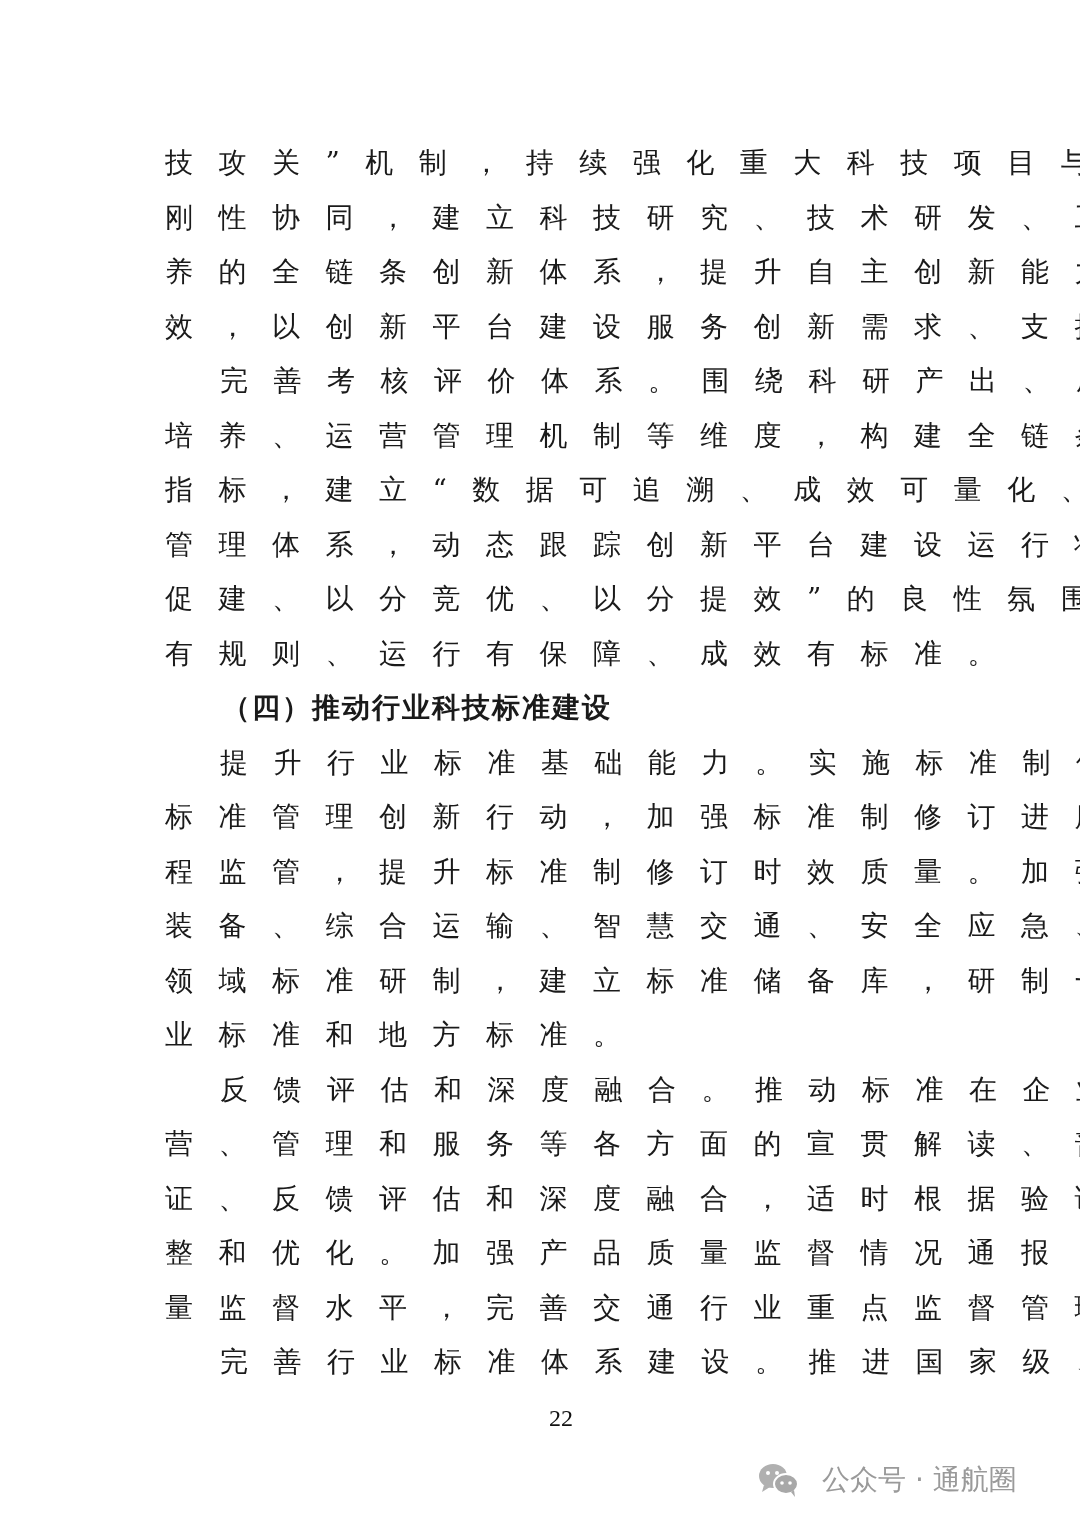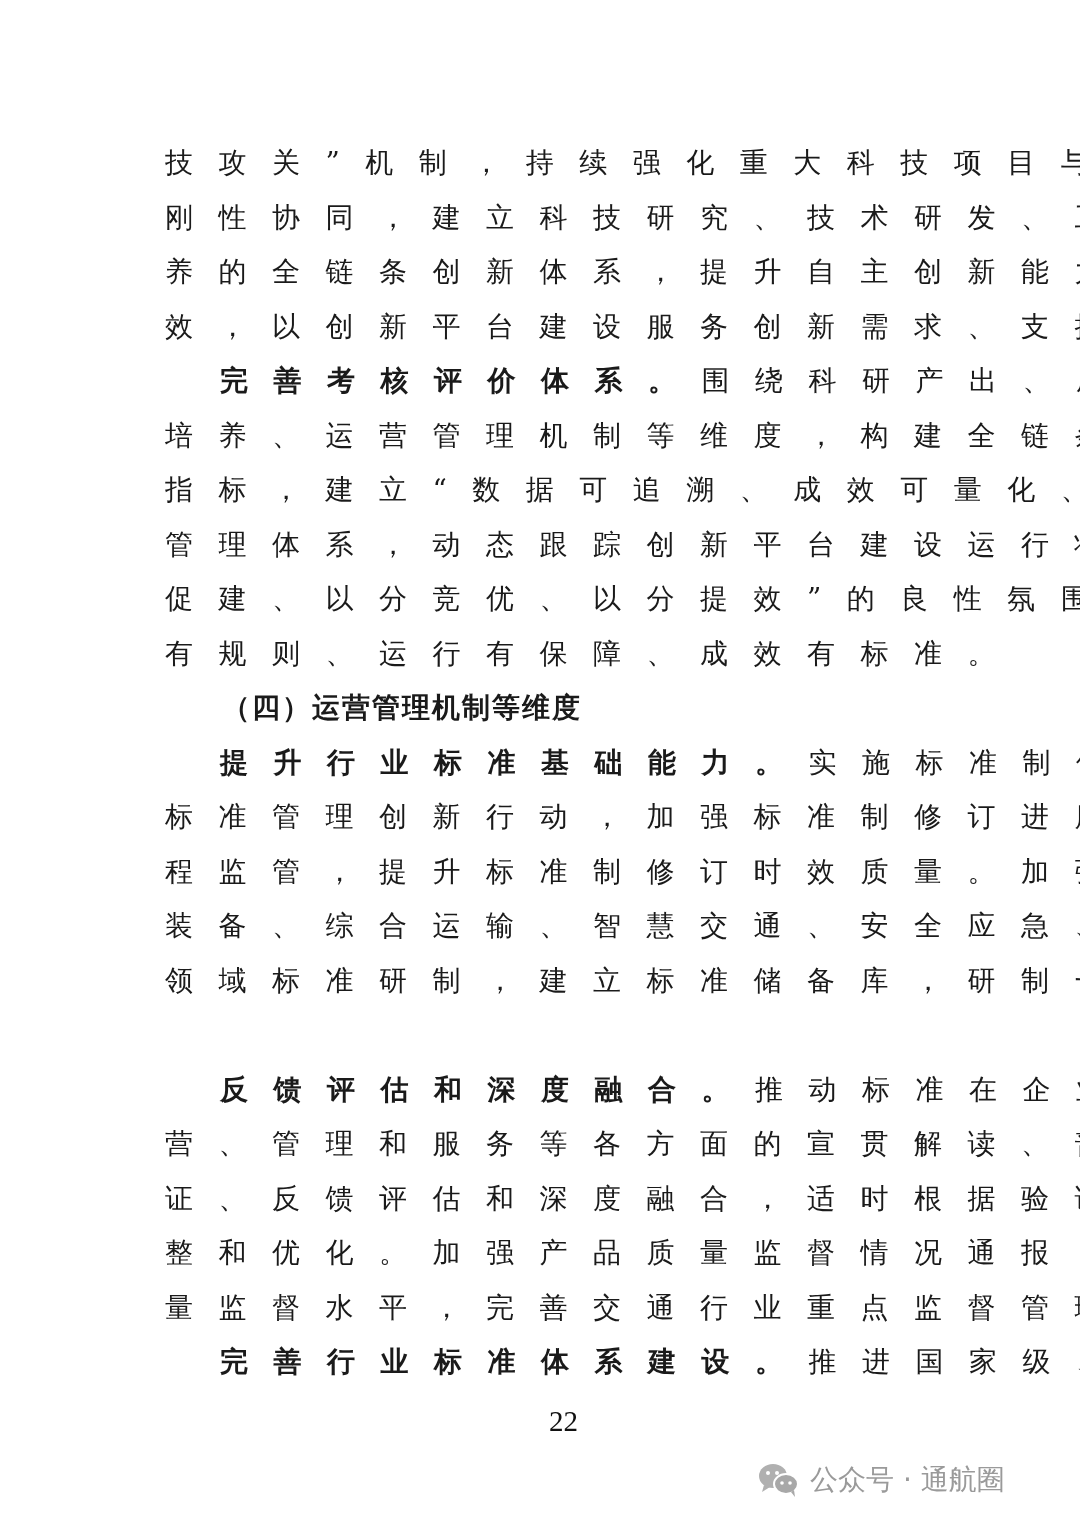--- a/index.html
+++ b/index.html
@@ -3,27 +3,27 @@
 <meta charset="utf-8">
 <style>
   html, body { margin: 0; padding: 0; background: #ffffff; }
   body { width: 1080px; height: 1527px; position: relative; overflow: hidden;
          font-family: "DejaVu Serif", "Liberation Serif", serif; color: #1a1a1a; }
   .page { position: absolute; left: 0; top: 0; width: 1080px; height: 1527px; }
   .line { position: absolute; left: 165px; width: 760px; height: 40px;
           font-size: 28px; line-height: 40px; letter-spacing: 25.5px;
           white-space: nowrap; }
   .line.indent { left: 220px; }
-  .b { font-weight: bold; }
+  .b { font-weight: normal; }
   .heading { position: absolute; left: 222px; font-size: 28px; line-height: 40px;
              font-weight: bold; letter-spacing: 2px; white-space: nowrap; }
-  .pagenum { position: absolute; left: 549px; top: 1405px; font-size: 29px;
+  .pagenum { position: absolute; left: 549px; top: 1405px; font-size: 24px;
              font-family: "Liberation Serif", serif; color: #111; }
   .watermark { position: absolute; left: 758px; top: 1460px; height: 40px;
-               display: flex; align-items: center; gap: 10px; color: #9a9a9a;
+               display: flex; align-items: center; gap: 22px; color: #9a9a9a;
                font-family: "DejaVu Sans", sans-serif; font-size: 28px; }
   .wm-icon { width: 42px; height: 34px; position: relative; }
 </style>
 </head>
 <body>
 
 <div class="page">
 
   <div class="line" style="top:143px">技攻关”机制，持续强化重大科技项目与行业创新平台的</div>
   <div class="line" style="top:198px">刚性协同，建立科技研究、技术研发、工程应用、人才培</div>
@@ -32,29 +32,30 @@
 
   <div class="line indent" style="top:361px">
     <span class="b">完善考核评价体系。</span><span>围绕科研产出、成果转化、人才</span>
   </div>
   <div class="line" style="top:416px">培养、运营管理机制等维度，构建全链条、立体化的评价</div>
   <div class="line" style="top:470px">指标，建立“数据可追溯、成效可量化、优劣可对比”的</div>
   <div class="line" style="top:525px">管理体系，动态跟踪创新平台建设运行状况，形成“以分</div>
   <div class="line" style="top:579px">促建、以分竞优、以分提效”的良性氛围，扎实做到批建</div>
   <div class="line" style="top:634px">有规则、运行有保障、成效有标准。</div>
 
-  <div class="heading" style="top:688px">（四）运营管理机制等维度</div>
+  <div class="heading" style="top:688px">（四）推动行业科技标准建设</div>
 
   <div class="line indent" style="top:743px">
     <span class="b">提升行业标准基础能力。</span><span>实施标准制修订提升行动及</span>
   </div>
   <div class="line" style="top:797px">标准管理创新行动，加强标准制修订进度管理，强化全过</div>
   <div class="line" style="top:852px">程监管，提升标准制修订时效质量。加强基础设施、交通</div>
   <div class="line" style="top:906px">装备、综合运输、智慧交通、安全应急、绿色交通等重点</div>
   <div class="line" style="top:961px">领域标准研制，建立标准储备库，研制一批国家标准、行</div>
+  <div class="line" style="top:1015px">业标准和地方标准。</div>
 
   <div class="line indent" style="top:1070px">
     <span class="b">反馈评估和深度融合。</span><span>推动标准在企业生产、经</span>
   </div>
   <div class="line" style="top:1124px">营、管理和服务等各方面的宣贯解读、普及应用、跟踪验</div>
   <div class="line" style="top:1179px">证、反馈评估和深度融合，适时根据验证评估结果进行调</div>
   <div class="line" style="top:1233px">整和优化。加强产品质量监督情况通报，提升行业产品质</div>
   <div class="line" style="top:1288px">量监督水平，完善交通行业重点监督管理产品目录。</div>
 
   <div class="line indent" style="top:1342px">

